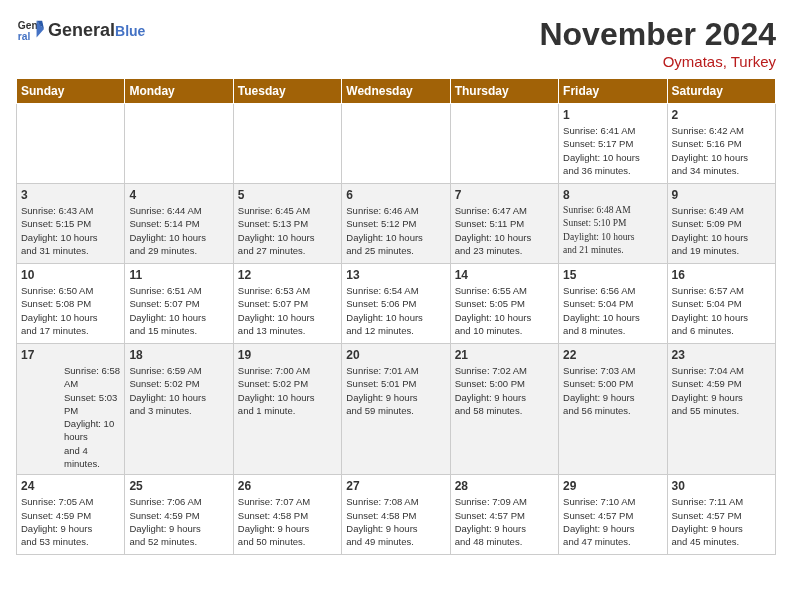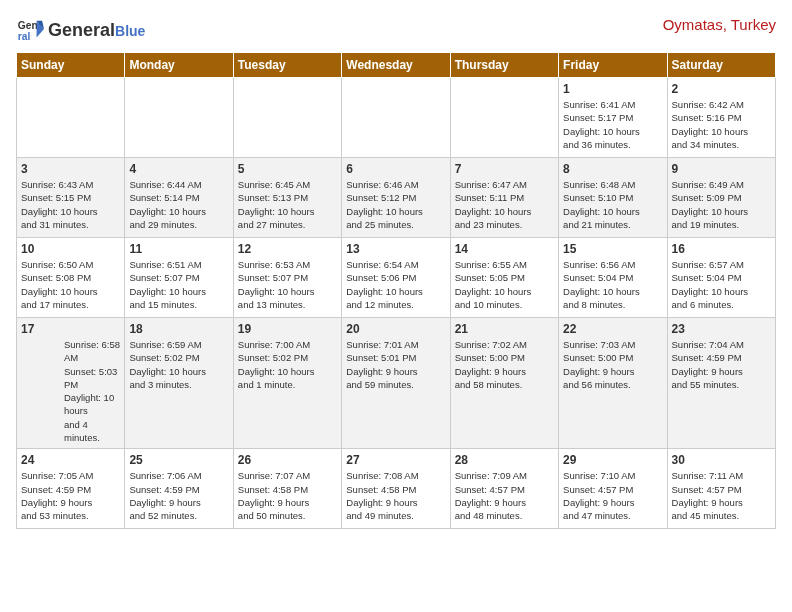--- a/index.html
+++ b/index.html
@@ -87,20 +87,21 @@
       <text x="2" y="14" font-size="11" font-weight="bold" fill="#333">Gene</text>
       <text x="2" y="26" font-size="11" font-weight="bold" fill="#4472c4">ral</text>
       <polygon points="22,5 30,14 22,23" fill="#4472c4"></polygon>
       <polygon points="22,5 28,5 30,14" fill="#2a5aaa"></polygon>
     </svg>
     <div>
       <span style="font-size:18px;font-weight:bold;color:#333;">General</span><span style="font-size:14px;font-weight:bold;color:#4472c4;">Blue</span>
     </div>
   </div>
   <div class="title-area">
+    <div class="month-title">November 2024</div>
     <div class="subtitle">Oymatas, Turkey</div>
   </div>
 </div>
 
 <table>
   <thead>
     <tr>
     <th>Sunday</th>
         <th>Monday</th>
         <th>Tuesday</th>
@@ -163,21 +164,21 @@
         </td>
         <td>
           <span class="day-number">7</span>
           <div class="day-info" style="white-space: pre-line;">Sunrise: 6:47 AM
 Sunset: 5:11 PM
 Daylight: 10 hours
 and 23 minutes.</div>
         </td>
         <td>
           <span class="day-number">8</span>
-          <div class="day-info" style="white-space: pre-line;">Sunrise: 6:48 AM
+          <div class="day-info" style="white-space: pre-line; font-family: Liberation Serif, serif;">Sunrise: 6:48 AM
 Sunset: 5:10 PM
 Daylight: 10 hours
 and 21 minutes.</div>
         </td>
         <td>
           <span class="day-number">9</span>
           <div class="day-info" style="white-space: pre-line;">Sunrise: 6:49 AM
 Sunset: 5:09 PM
 Daylight: 10 hours
 and 19 minutes.</div>

